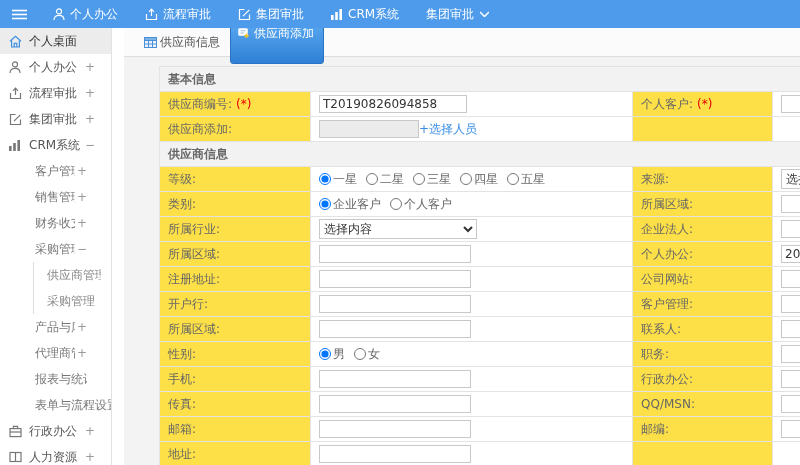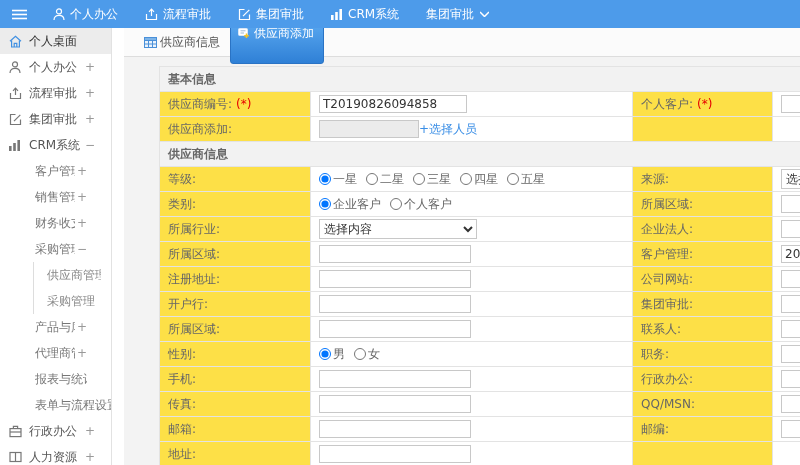--- a/index.html
+++ b/index.html
@@ -317,33 +317,33 @@
       </tr>
       <tr>
         <td class="lbl"><span>所属行业:</span></td>
         <td class="val"><select class="sel"><option>选择内容</option></select></td>
         <td class="lbl"><span>企业法人:</span></td>
         <td class="val"><input class="txt" type="text" style=""></td>
       </tr>
       <tr>
         <td class="lbl"><span>所属区域:</span></td>
         <td class="val"><input class="txt" type="text" style=""></td>
+        <td class="lbl"><span>个人办公:</span></td>
+        <td class="val"><input class="txt" type="text" value="2019-08-26" style=""></td>
+      </tr>
+      <tr>
+        <td class="lbl"><span>注册地址:</span></td>
+        <td class="val"><input class="txt" type="text" style=""></td>
+        <td class="lbl"><span>公司网站:</span></td>
+        <td class="val"><input class="txt" type="text" style=""></td>
+      </tr>
+      <tr>
+        <td class="lbl"><span>开户行:</span></td>
+        <td class="val"><input class="txt" type="text" style=""></td>
         <td class="lbl"><span>客户管理:</span></td>
-        <td class="val"><input class="txt" type="text" value="2019-08-26" style=""></td>
-      </tr>
-      <tr>
-        <td class="lbl"><span>注册地址:</span></td>
-        <td class="val"><input class="txt" type="text" style=""></td>
-        <td class="lbl"><span>公司网站:</span></td>
-        <td class="val"><input class="txt" type="text" style=""></td>
-      </tr>
-      <tr>
-        <td class="lbl"><span>开户行:</span></td>
-        <td class="val"><input class="txt" type="text" style=""></td>
-        <td class="lbl"><span>集团审批:</span></td>
         <td class="val"><input class="txt" type="text" style=""></td>
       </tr>
       <tr>
         <td class="lbl"><span>所属区域:</span></td>
         <td class="val"><input class="txt" type="text" style=""></td>
         <td class="lbl"><span>联系人:</span></td>
         <td class="val"><input class="txt" type="text" style=""></td>
       </tr>
       <tr>
         <td class="lbl"><span>性别:</span></td>

